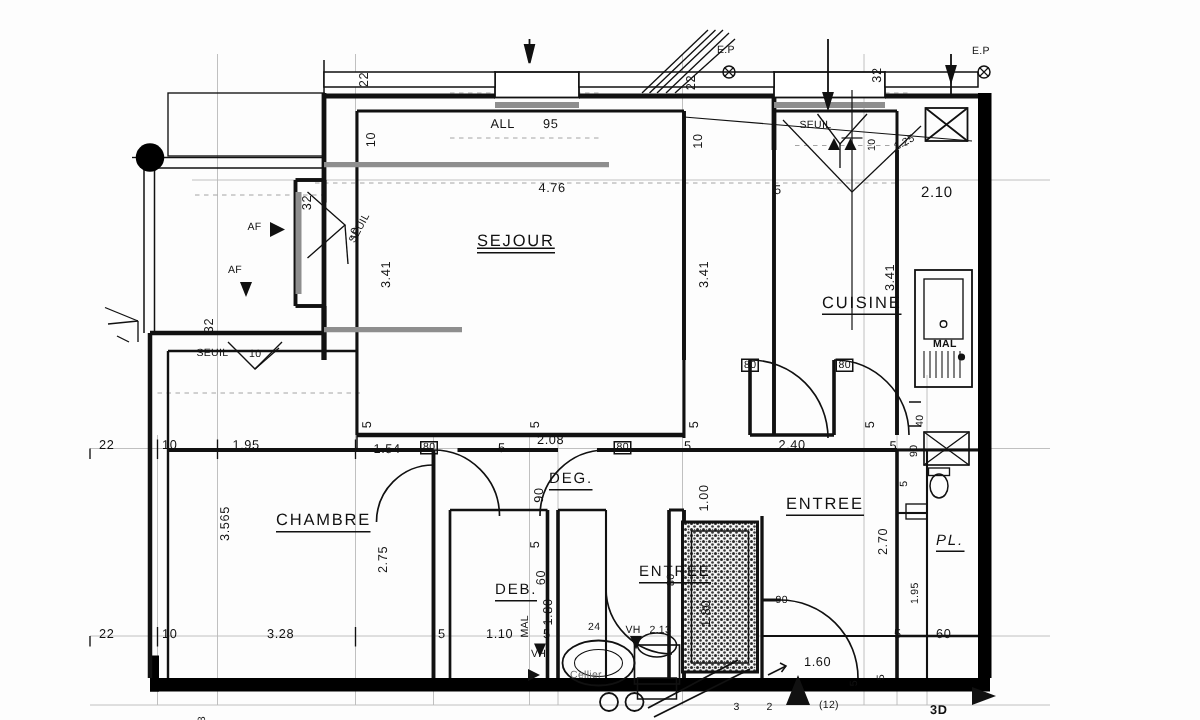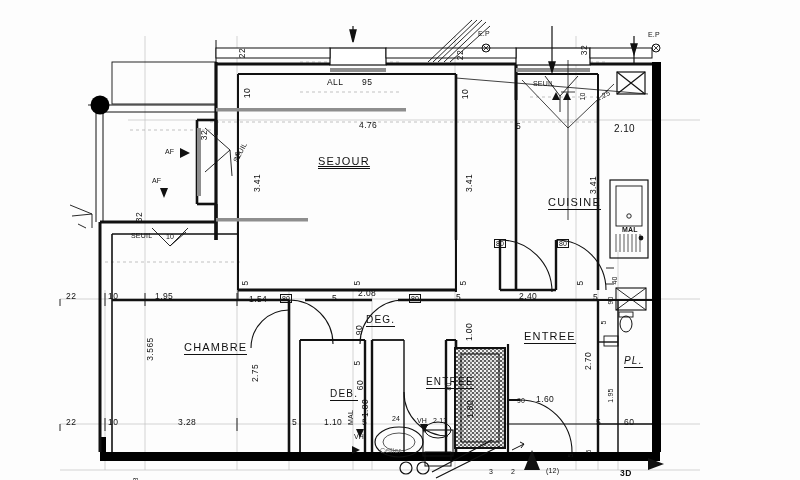--- a/index.html
+++ b/index.html
@@ -336,21 +336,21 @@
   <div class="lbl dim" style="left:456px;top:292px;">5</div>
   <div class="lbl dim" style="left:519px;top:291px;">2.40</div>
   <div class="lbl dim" style="left:593px;top:292px;">5</div>
 
   <div class="lbl dim" style="left:66px;top:417px;">22</div>
   <div class="lbl dim" style="left:108px;top:417px;">10</div>
   <div class="lbl dim" style="left:178px;top:417px;">3.28</div>
   <div class="lbl dim" style="left:292px;top:417px;">5</div>
   <div class="lbl dim" style="left:324px;top:417px;">1.10</div>
   <div class="lbl dim" style="left:362px;top:417px;">5</div>
-  <div class="lbl dim" style="left:536px;top:394px;">1.60</div>
+  <div class="lbl dim" style="left:536px;top:436px;">1.60</div>
   <div class="lbl dim" style="left:596px;top:417px;">5</div>
   <div class="lbl dim" style="left:624px;top:417px;">60</div>
 
   <div class="lbl dim rot90" style="left:199px;top:130px;">32</div>
   <div class="lbl dim-s rot90" style="left:233px;top:152px;">10</div>
   <div class="lbl dim-s" style="left:232px;top:160px;transform:rotate(-62deg);transform-origin:left top;">SEUIL</div>
   <div class="lbl dim rot90" style="left:248px;top:178px;">3.41</div>
   <div class="lbl dim rot90" style="left:134px;top:212px;">32</div>
   <div class="lbl dim-s" style="left:131px;top:232px;">SEUIL</div>
   <div class="lbl dim-s" style="left:166px;top:233px;">10</div>

